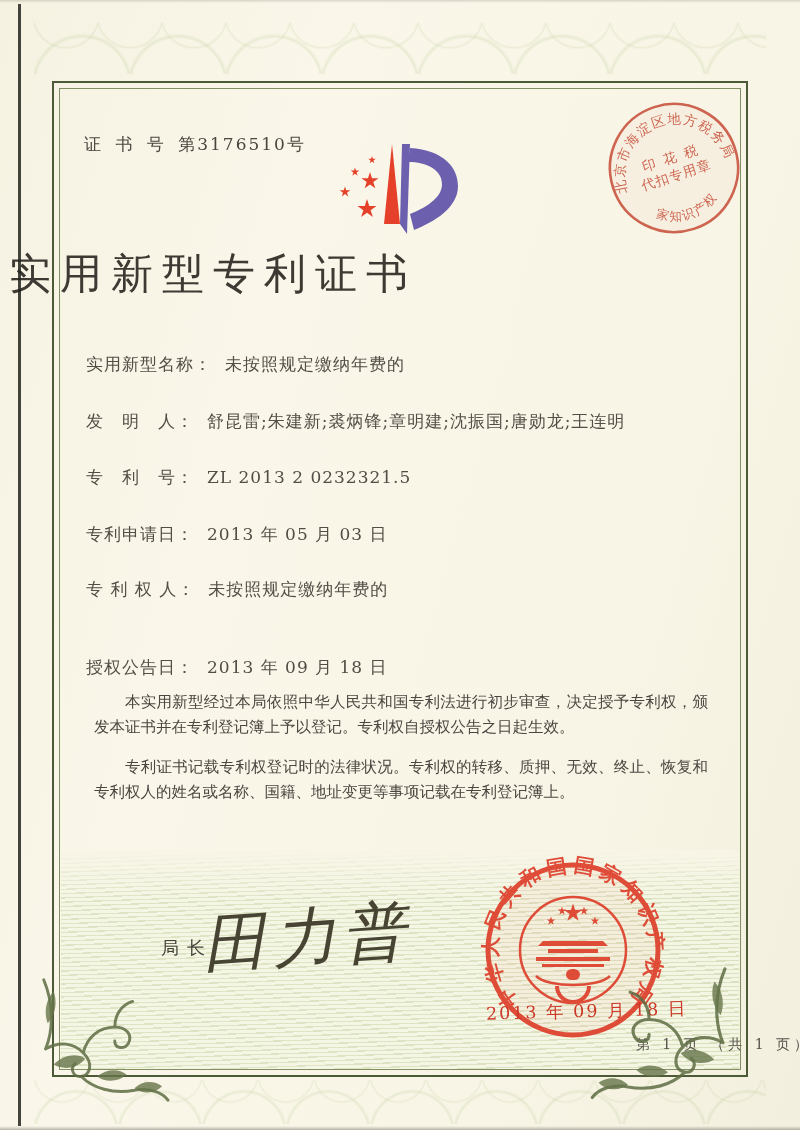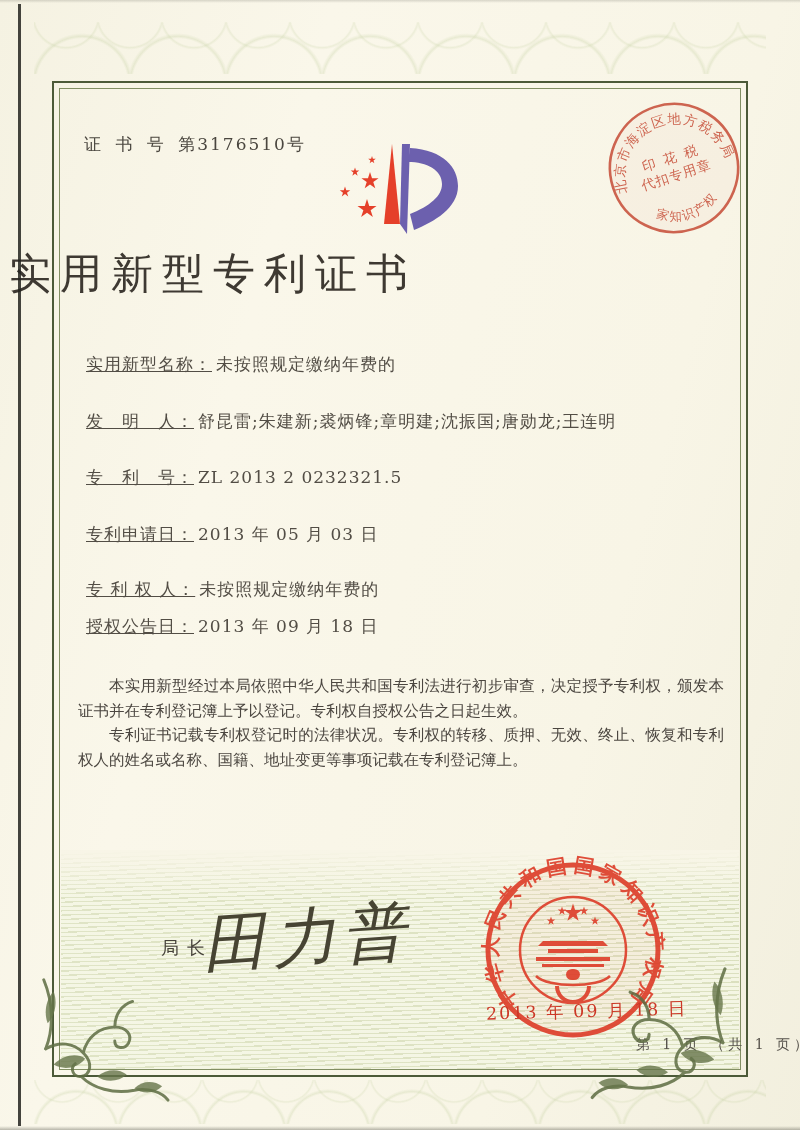--- a/index.html
+++ b/index.html
@@ -30,24 +30,24 @@
   .guilloche{position:absolute;left:61px;top:850px;width:678px;height:219px;
     background-image:
       linear-gradient(180deg,#f8f5e7 0%,rgba(248,245,231,0) 22%),
       repeating-linear-gradient(178deg,rgba(160,183,112,.30) 0 1.3px,rgba(244,246,228,.92) 1.3px 4.3px);}
 
   .cert-number{position:absolute;left:84px;top:133px;font-size:17px;letter-spacing:2px;word-spacing:5px;color:#4a463f;white-space:nowrap;}
 
   .title{position:absolute;left:0;right:0;top:246px;text-align:left;font-size:42px;letter-spacing:9px;padding-left:9px;color:#3e3932;font-weight:500;white-space:nowrap;}
 
   .frow{position:absolute;left:86px;white-space:nowrap;font-size:17px;letter-spacing:1px;color:#524d45;}
-  .flabel{margin-right:4px;text-decoration:underline;}
+  .flabel{margin-right:13px;}
 
   .body-text{position:absolute;left:78px;top:674px;width:646px;font-size:15.5px;line-height:24.6px;color:#4b4640;text-align:justify;}
-  .body-text p{margin:0;text-indent:2em;}
+  .body-text p{margin:16px;text-indent:2em;}
 
   .sig-label{position:absolute;left:161px;top:936px;font-size:18px;letter-spacing:8px;color:#47433b;}
   .sig-svg{position:absolute;left:195px;top:878px;width:240px;height:122px;overflow:visible;}
 
   .stamp-svg{position:absolute;left:598px;top:92px;width:152px;height:152px;overflow:visible;}
   .seal-svg{position:absolute;left:478px;top:858px;width:190px;height:190px;overflow:visible;}
   .seal-date{position:absolute;left:486px;top:999px;font-size:17.5px;letter-spacing:2px;color:#cc3726;white-space:nowrap;transform:rotate(-1.5deg);}
 
   .footer{position:absolute;left:0;right:0;top:1036px;text-align:right;font-size:14px;letter-spacing:4px;color:#55514a;}
 
@@ -115,21 +115,21 @@
     </div>
     <div class="frow" style="top:466px">
       <span class="flabel">专　利　号：</span><span class="fvalue">ZL 2013 2 0232321.5</span>
     </div>
     <div class="frow" style="top:523px">
       <span class="flabel">专利申请日：</span><span class="fvalue">2013 年 05 月 03 日</span>
     </div>
     <div class="frow" style="top:578px">
       <span class="flabel">专 利 权 人：</span><span class="fvalue">未按照规定缴纳年费的</span>
     </div>
-    <div class="frow" style="top:615px">
+    <div class="frow" style="top:656px">
       <span class="flabel">授权公告日：</span><span class="fvalue">2013 年 09 月 18 日</span>
     </div>
   </div>
 
   <div class="body-text">
     <p>本实用新型经过本局依照中华人民共和国专利法进行初步审查，决定授予专利权，颁发本证书并在专利登记簿上予以登记。专利权自授权公告之日起生效。</p>
     <p>专利证书记载专利权登记时的法律状况。专利权的转移、质押、无效、终止、恢复和专利权人的姓名或名称、国籍、地址变更等事项记载在专利登记簿上。</p>
   </div>
 
   <div class="sig-label">局长</div>

